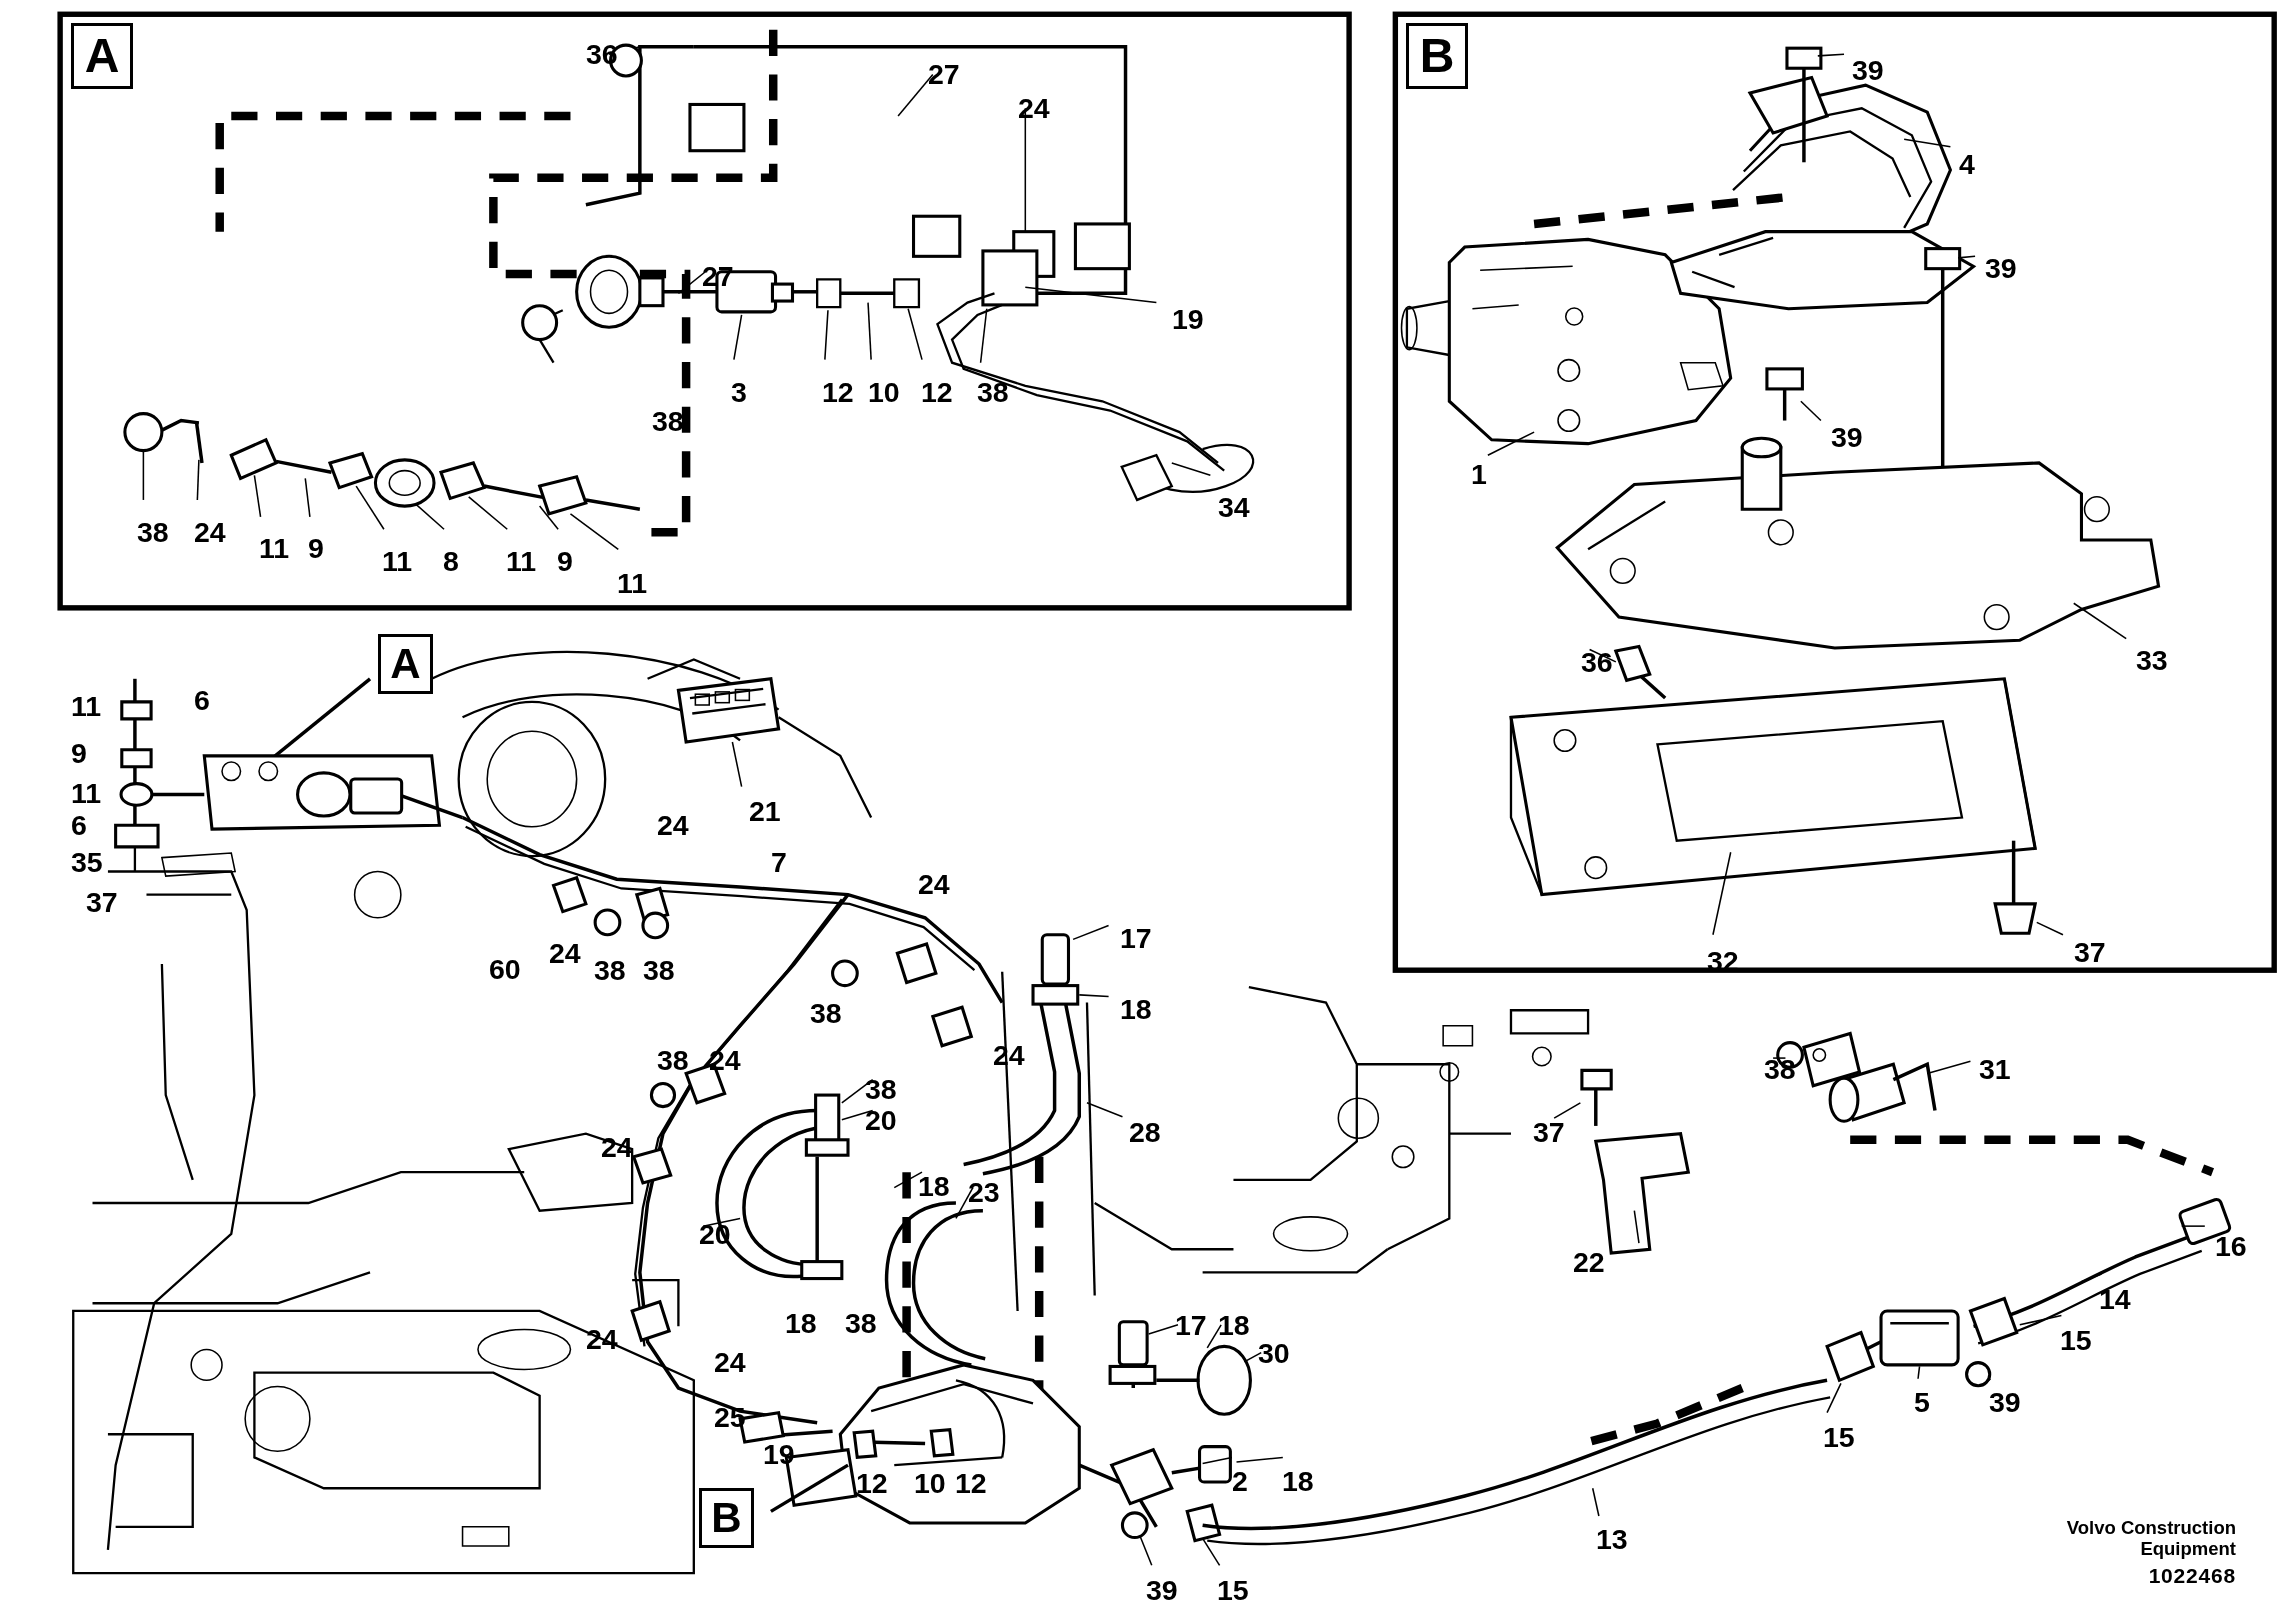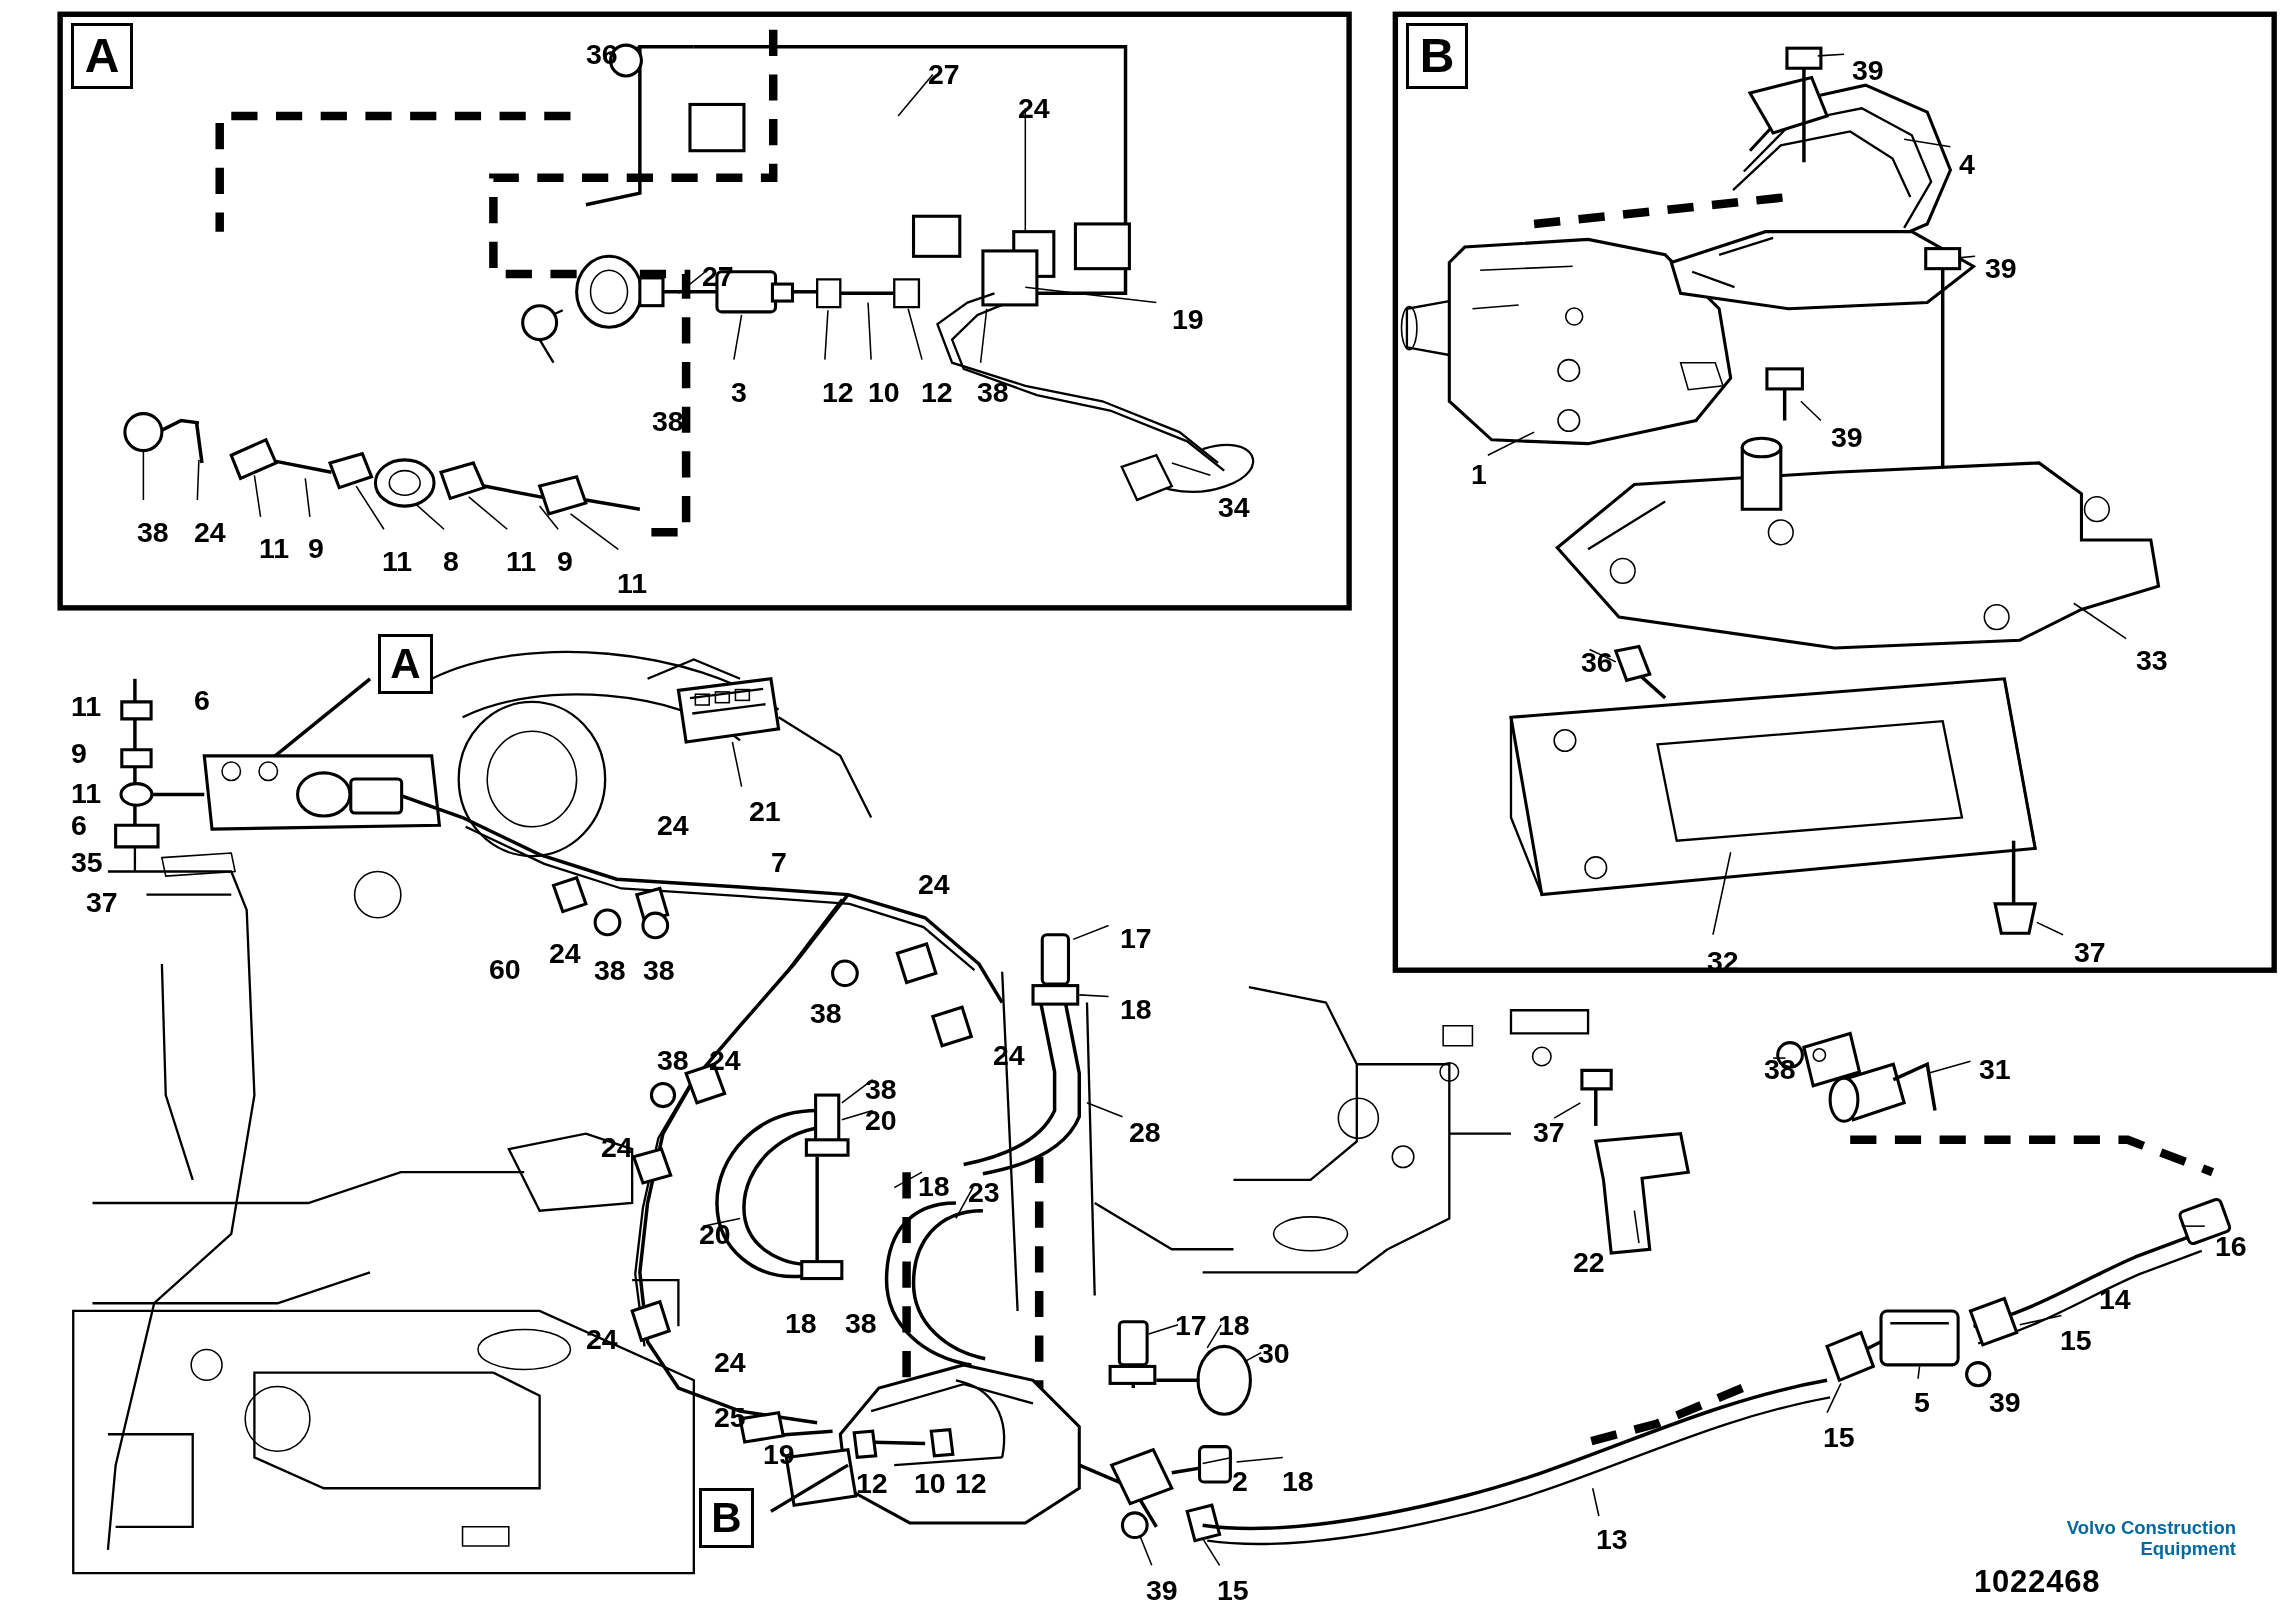--- a/index.html
+++ b/index.html
@@ -44,33 +44,33 @@
     border: 3.9px solid #000;
     background: #fff;
     text-align: center;
     line-height: 1;
   }
   .brandline {
     position: absolute;
     font-family: "Liberation Sans", sans-serif;
     font-weight: bold;
     font-size: 18.5px;
-    color: #0369a1;
+    color: #000000;
     text-align: right;
     line-height: 1.15;
     white-space: nowrap;
   }
   .partnum {
     position: absolute;
     font-family: "Liberation Sans", sans-serif;
     font-weight: bold;
-    font-size: 31px;
+    font-size: 21px;
     letter-spacing: 0.8px;
     color: #000;
-    text-align: left;
+    text-align: right;
     white-space: nowrap;
   }
 </style>
 </head>
 <body>
 
 <div id="sheet">
 
   <svg class="layer" viewBox="0 0 2977 2103">
     <defs>

